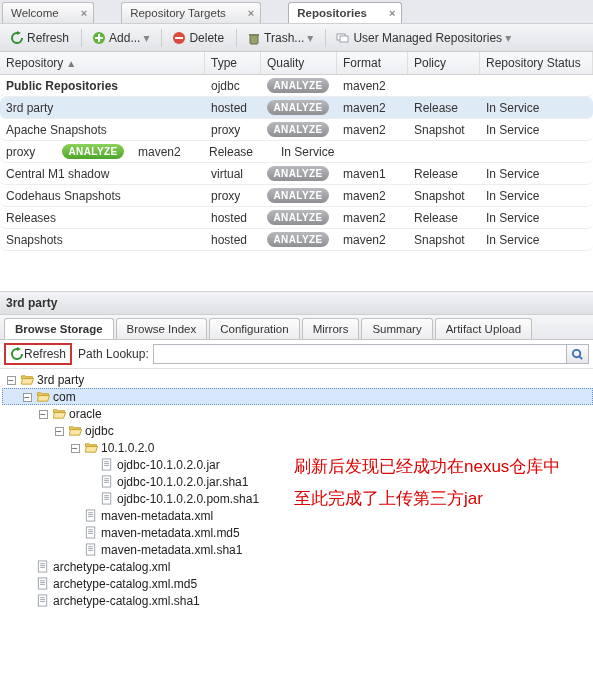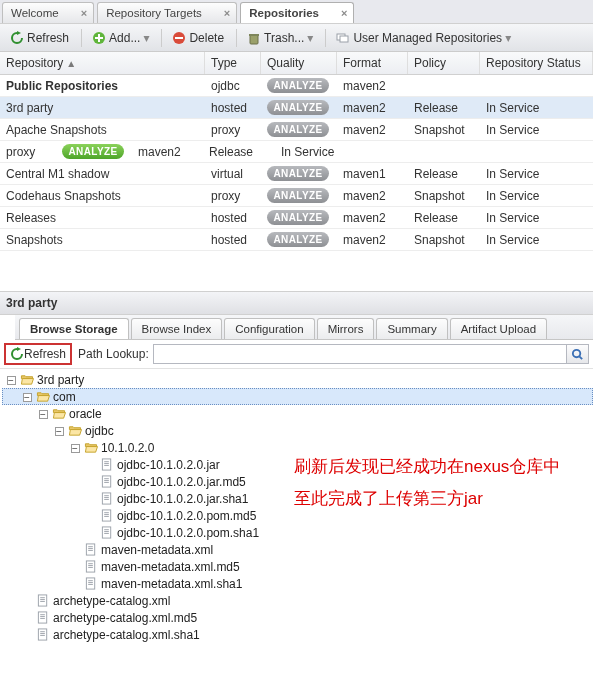--- a/index.html
+++ b/index.html
@@ -4,21 +4,21 @@
 <style>
   * { box-sizing: border-box; }
   body {
     margin: 0; padding: 0;
     font-family: Arial, Helvetica, sans-serif;
     font-size: 12px;
     color: #333;
     background: #fff;
     width: 593px;
   }
-  .tabbar { display: flex; background: #e8e9ee; border-bottom:1px solid #d0d0d0; padding: 2px 2px 0 2px; height: 24px;}
+  .tabbar { display: flex; background: #e8e9ee; border-bottom:1px solid #d0d0d0; padding: 2px 2px 0 2px; height: 24px; gap: 24px;}
   .tab {
     display:inline-flex; align-items:center;
     padding: 3px 6px 3px 8px;
     border:1px solid #bfbfbf; border-bottom:none;
     background: linear-gradient(#fdfdfd,#e6e7ea);
     margin-right:3px; border-radius: 3px 3px 0 0;
     font-size:11.5px; color:#444;
   }
   .tab.active { background:#fff; font-weight:bold; border-color:#b0b0b0;}
   .tab .close { margin-left: 22px; color:#8b8b8b; font-weight:bold; cursor:pointer; font-size:11px;}
@@ -31,41 +31,41 @@
   .tbtn { display:inline-flex; align-items:center; padding:2px 6px; margin-right:2px; cursor:pointer; border-radius:3px;}
   .tbtn .ico { width:14px; height:14px; margin-right:3px;}
   .tbtn .dd { margin-left:3px; color:#888;}
   .sep { width:1px; height:18px; background:#ccc; margin:0 4px;}
   .grid-head { display:flex; background:linear-gradient(#f9fafb,#eceef2); border-bottom:1px solid #d0d0d0;}
   .gh-cell, .g-cell { padding:4px 6px; font-size:12px; overflow:hidden; white-space:nowrap; text-overflow:ellipsis;}
   .gh-cell { color:#333; border-right:1px solid #dedede;}
   .gh-cell.sorted::after { content:" ▲"; color:#7a7a7a; font-size:10px;}
   .c-repo{width:205px} .c-type{width:56px} .c-quality{width:76px}
   .c-format{width:71px} .c-policy{width:72px} .c-status{width:113px}
-  .grid-row{ display:flex; border-bottom:1px solid #ededed; height:22px; align-items:center;}
+  .grid-row{ display:flex; border-bottom:1px solid #ededed; height:22px; align-items:center;border-radius:6px;}
   .grid-row.selected{ background:#dfeaf7;}
   .grid-row:nth-child(odd):not(.selected):not(.bold){}
   .grid-row.bold .g-cell:first-child{ font-weight:bold;}
   .analyze {
     display:inline-flex; align-items:center; justify-content:center;
     width:62px; height:15px; border-radius:8px;
     font-size:10px; font-weight:bold; color:#fff; letter-spacing:0.4px;
     background:linear-gradient(#b7b9bd,#8e9094);
   }
   .analyze.green{ background:linear-gradient(#8bd25a,#4ea52a);}
   .grid-body { }
   .lower-gap{ height:40px;}
   .panel-title {
     background:linear-gradient(#f3f4f7,#dfe0e4);
     padding:4px 6px; font-weight:bold; color:#333;
     border-top:1px solid #d0d0d0; border-bottom:1px solid #d0d0d0;
   }
   .subtabs{
     display:flex; padding:3px 4px 0 4px;
-    background:linear-gradient(#f5f6f8,#e8e9ed); border-bottom:1px solid #c6c6c6;margin-left:15px;
+    background:linear-gradient(#f5f6f8,#e8e9ed); border-bottom:1px solid #c6c6c6;
   }
   .subtab{
     padding:4px 10px; border:1px solid #c0c0c0; border-bottom:none;
     background:linear-gradient(#fdfdfd,#ebecee);
     margin-right:2px; border-radius:3px 3px 0 0; font-size:11.5px; color:#333;
   }
   .subtab.active{ background:#fff; font-weight:bold;}
   .storage-bar{
     display:flex; align-items:center; padding:3px 4px; border-bottom:1px solid #e2e2e2;
     background:#fff;
@@ -346,44 +346,28 @@
         <use href="#i-file"></use>
       </svg>
       <span class="tree-label">ojdbc-10.1.0.2.0.jar</span>
     </div>
     <div class="tree-row">
       <span class="indent" style="width:80px"></span>
       <span class="tw"></span>
       <svg width="14" height="13" class="ico-folder" viewBox="0 0 14 14">
         <use href="#i-file"></use>
       </svg>
-      <span class="tree-label">ojdbc-10.1.0.2.0.jar.md5</span>
+      <span class="tree-label">ojdbc-10.1.0.2.0.jar.sha1</span>
     </div>
     <div class="tree-row">
       <span class="indent" style="width:80px"></span>
       <span class="tw"></span>
       <svg width="14" height="13" class="ico-folder" viewBox="0 0 14 14">
         <use href="#i-file"></use>
       </svg>
-      <span class="tree-label">ojdbc-10.1.0.2.0.jar.sha1</span>
-    </div>
-    <div class="tree-row">
-      <span class="indent" style="width:80px"></span>
-      <span class="tw"></span>
-      <svg width="14" height="13" class="ico-folder" viewBox="0 0 14 14">
-        <use href="#i-file"></use>
-      </svg>
-      <span class="tree-label">ojdbc-10.1.0.2.0.pom.md5</span>
-    </div>
-    <div class="tree-row">
-      <span class="indent" style="width:80px"></span>
-      <span class="tw"></span>
-      <svg width="14" height="13" class="ico-folder" viewBox="0 0 14 14">
-        <use href="#i-file"></use>
-      </svg>
       <span class="tree-label">ojdbc-10.1.0.2.0.pom.sha1</span>
     </div>
     <div class="tree-row">
       <span class="indent" style="width:64px"></span>
       <span class="tw"></span>
       <svg width="14" height="13" class="ico-folder" viewBox="0 0 14 14">
         <use href="#i-file"></use>
       </svg>
       <span class="tree-label">maven-metadata.xml</span>
     </div>

